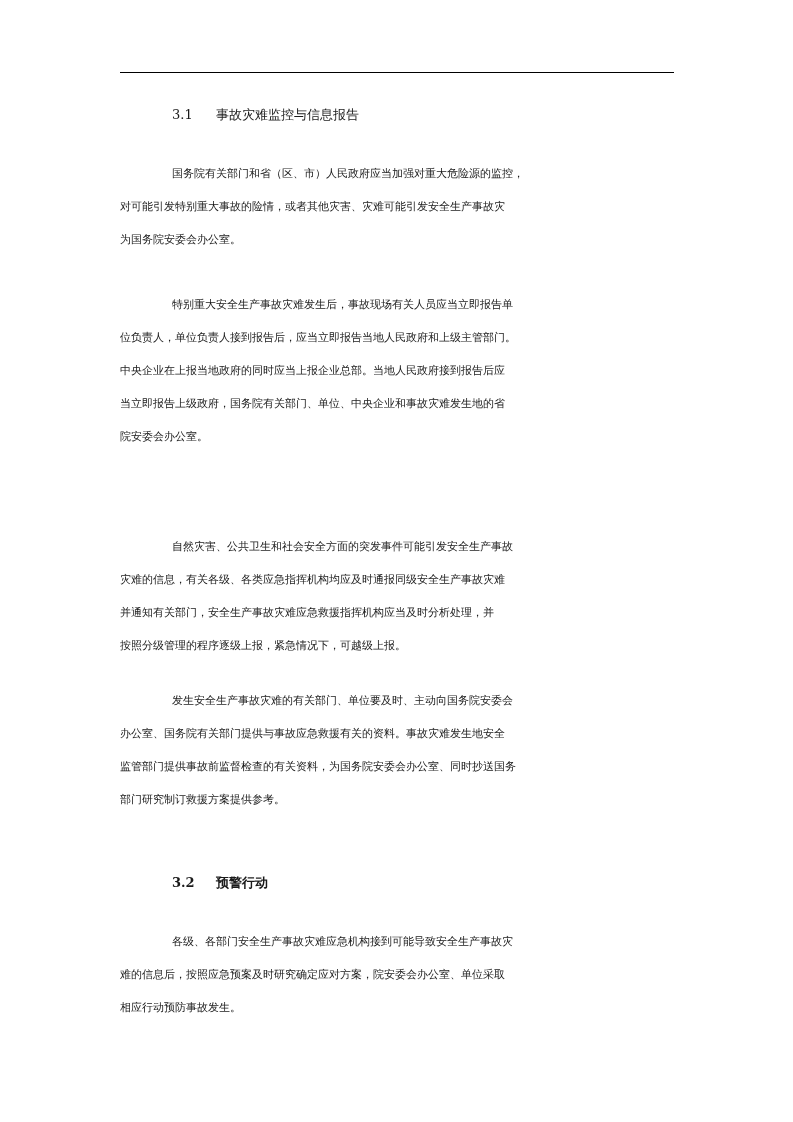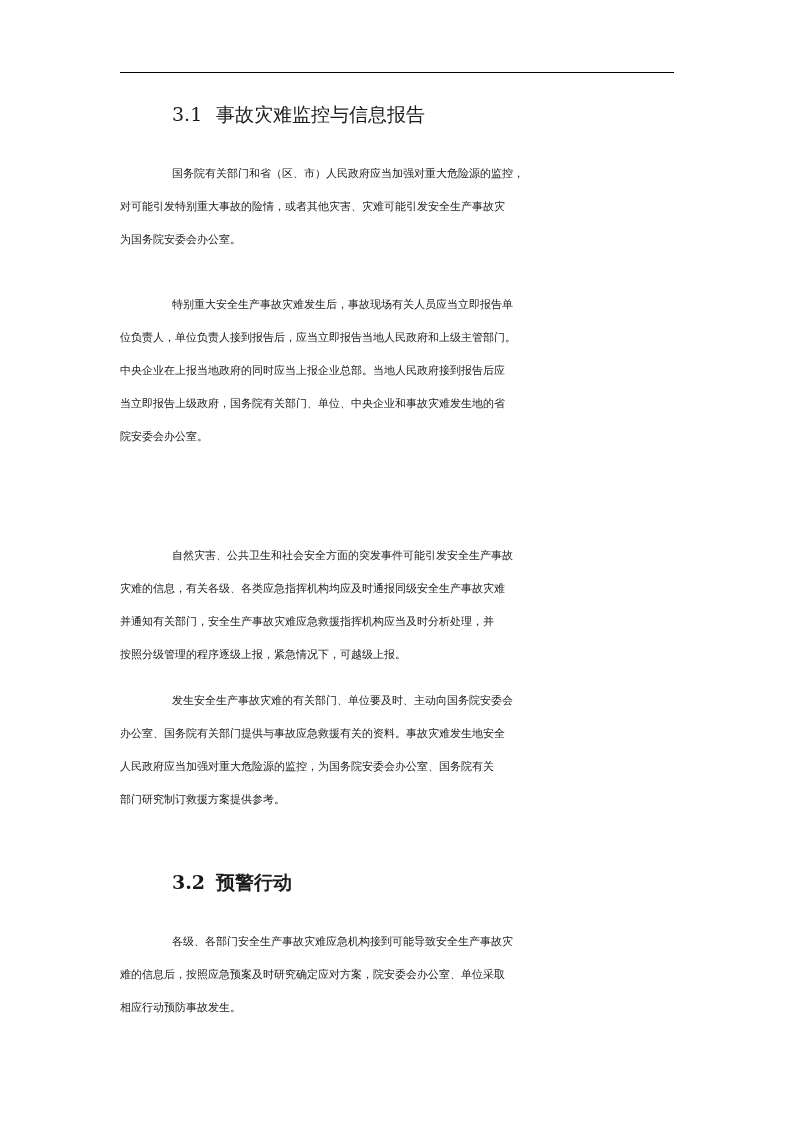--- a/index.html
+++ b/index.html
@@ -2,21 +2,21 @@
 <html><head>
 <meta charset="utf-8">
 <style>
   html, body { margin:0; padding:0; background:#ffffff; }
   body { width:793px; height:1122px; position:relative; overflow:hidden;
          font-family:"DejaVu Serif","Liberation Serif",serif; color:#1a1a1a; }
   .rule { position:absolute; left:120px; top:72px; width:554px; height:0; border-top:1px solid #000; }
   .block { position:absolute; left:120px; width:556px; }
   .line { height:33px; line-height:33px; font-size:11px; white-space:nowrap; letter-spacing:0px; }
   .indent { padding-left:52px; }
-  .heading { font-size:19px; line-height:33px; height:33px; padding-left:52px; white-space:nowrap; }
+  .heading { font-size:13px; line-height:33px; height:33px; padding-left:52px; white-space:nowrap; }
   .heading .num { display:inline-block; width:44px; }
 </style>
 </head>
 <body>
 
 <div class="rule"></div>
 
 <div class="block" style="top:98px;">
   <div class="heading"><span class="num">3.1</span><span>事故灾难监控与信息报告</span></div>
 </div>
@@ -28,31 +28,31 @@
 </div>
 
 <div class="block" style="top:288px;">
   <div class="line indent">特别重大安全生产事故灾难发生后，事故现场有关人员应当立即报告单</div>
   <div class="line">位负责人，单位负责人接到报告后，应当立即报告当地人民政府和上级主管部门。</div>
   <div class="line">中央企业在上报当地政府的同时应当上报企业总部。当地人民政府接到报告后应</div>
   <div class="line">当立即报告上级政府，国务院有关部门、单位、中央企业和事故灾难发生地的省</div>
   <div class="line">院安委会办公室。</div>
 </div>
 
-<div class="block" style="top:530px;margin-top:9px;">
+<div class="block" style="top:530px;">
   <div class="line indent">自然灾害、公共卫生和社会安全方面的突发事件可能引发安全生产事故</div>
   <div class="line">灾难的信息，有关各级、各类应急指挥机构均应及时通报同级安全生产事故灾难</div>
   <div class="line">并通知有关部门，安全生产事故灾难应急救援指挥机构应当及时分析处理，并</div>
   <div class="line">按照分级管理的程序逐级上报，紧急情况下，可越级上报。</div>
 </div>
 
 <div class="block" style="top:684px;">
   <div class="line indent">发生安全生产事故灾难的有关部门、单位要及时、主动向国务院安委会</div>
   <div class="line">办公室、国务院有关部门提供与事故应急救援有关的资料。事故灾难发生地安全</div>
-  <div class="line">人民政府应当加强对重大危险源的监控，为国务院安委会办公室、国务院有关</div>
+  <div class="line">监管部门提供事故前监督检查的有关资料，为国务院安委会办公室、同时抄送国务</div>
   <div class="line">部门研究制订救援方案提供参考。</div>
 </div>
 
 <div class="block" style="top:866px;font-weight:bold;">
   <div class="heading"><span class="num">3.2</span><span>预警行动</span></div>
 </div>
 
 <div class="block" style="top:925px;">
   <div class="line indent">各级、各部门安全生产事故灾难应急机构接到可能导致安全生产事故灾</div>
   <div class="line">难的信息后，按照应急预案及时研究确定应对方案，院安委会办公室、单位采取</div>

